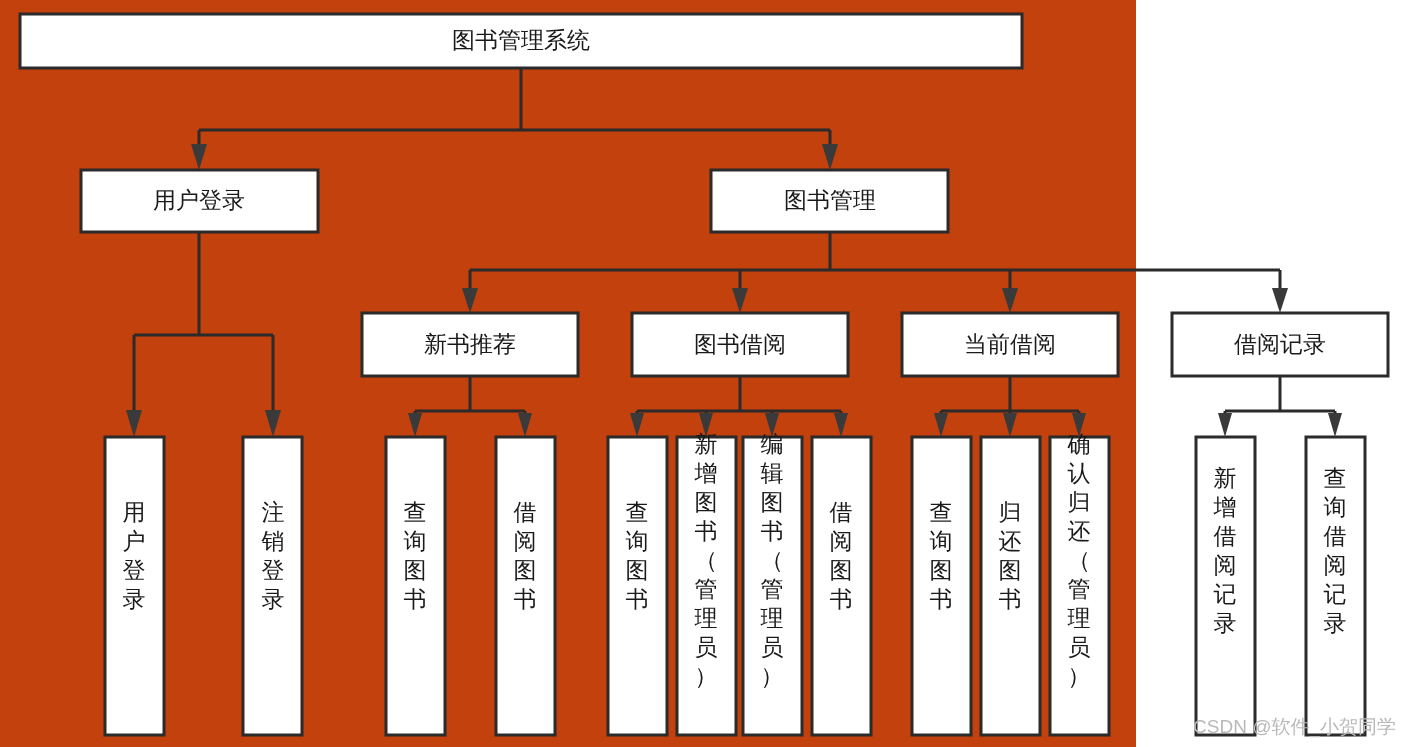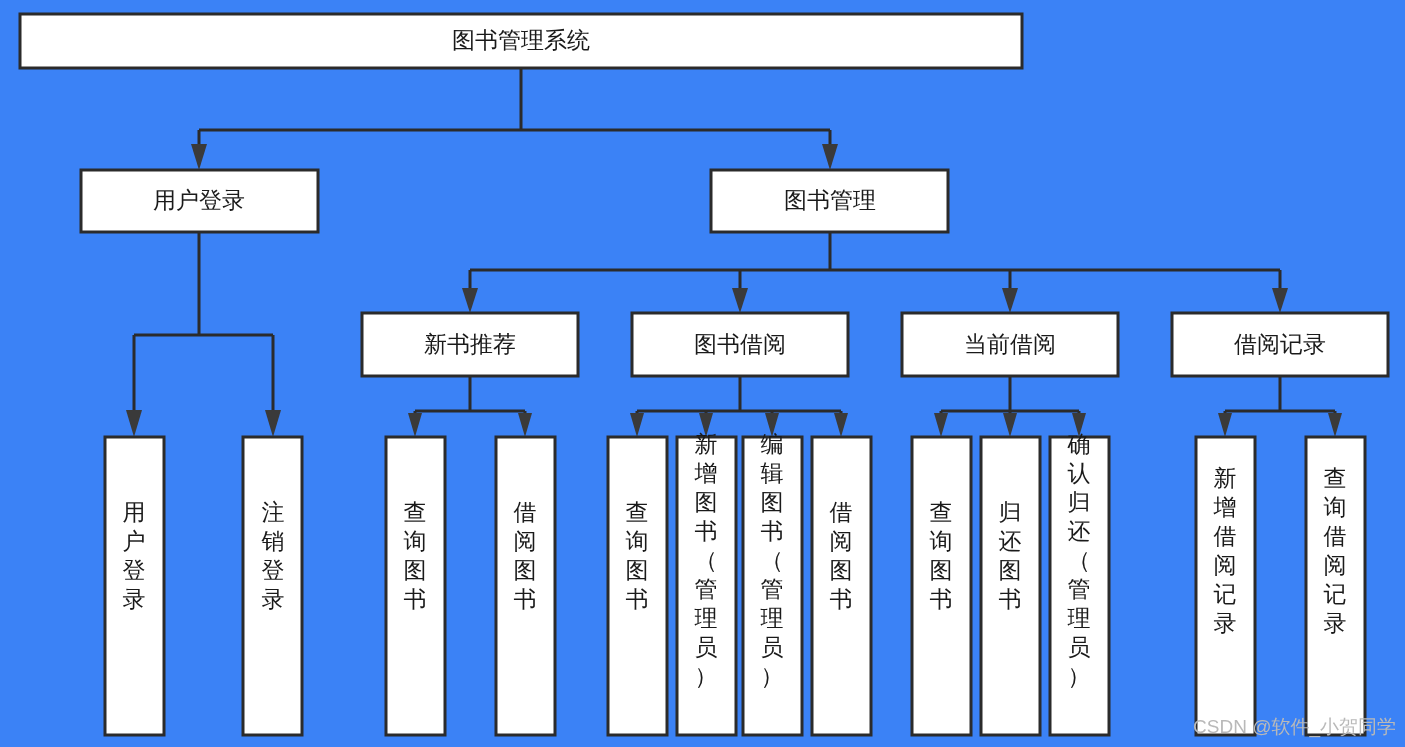--- a/index.html
+++ b/index.html
@@ -9,23 +9,23 @@
   }
   body {
     width: 1405px;
     height: 747px;
     font-family: "Liberation Sans", "DejaVu Sans", sans-serif;
     overflow: hidden;
     position: relative;
   }
   #diagram-root {
     position: relative;
-    width: 1405px;
+    width: 1136px;
     height: 747px;
-    background: #3b82f6;
+    background: #c2410c;
   }
   svg.chart-svg {
     display: block;
     width: 1405px;
     height: 747px;
   }
   .node-box {
     fill: #ffffff;
     stroke: #2b2b2b;
     stroke-width: 3;

